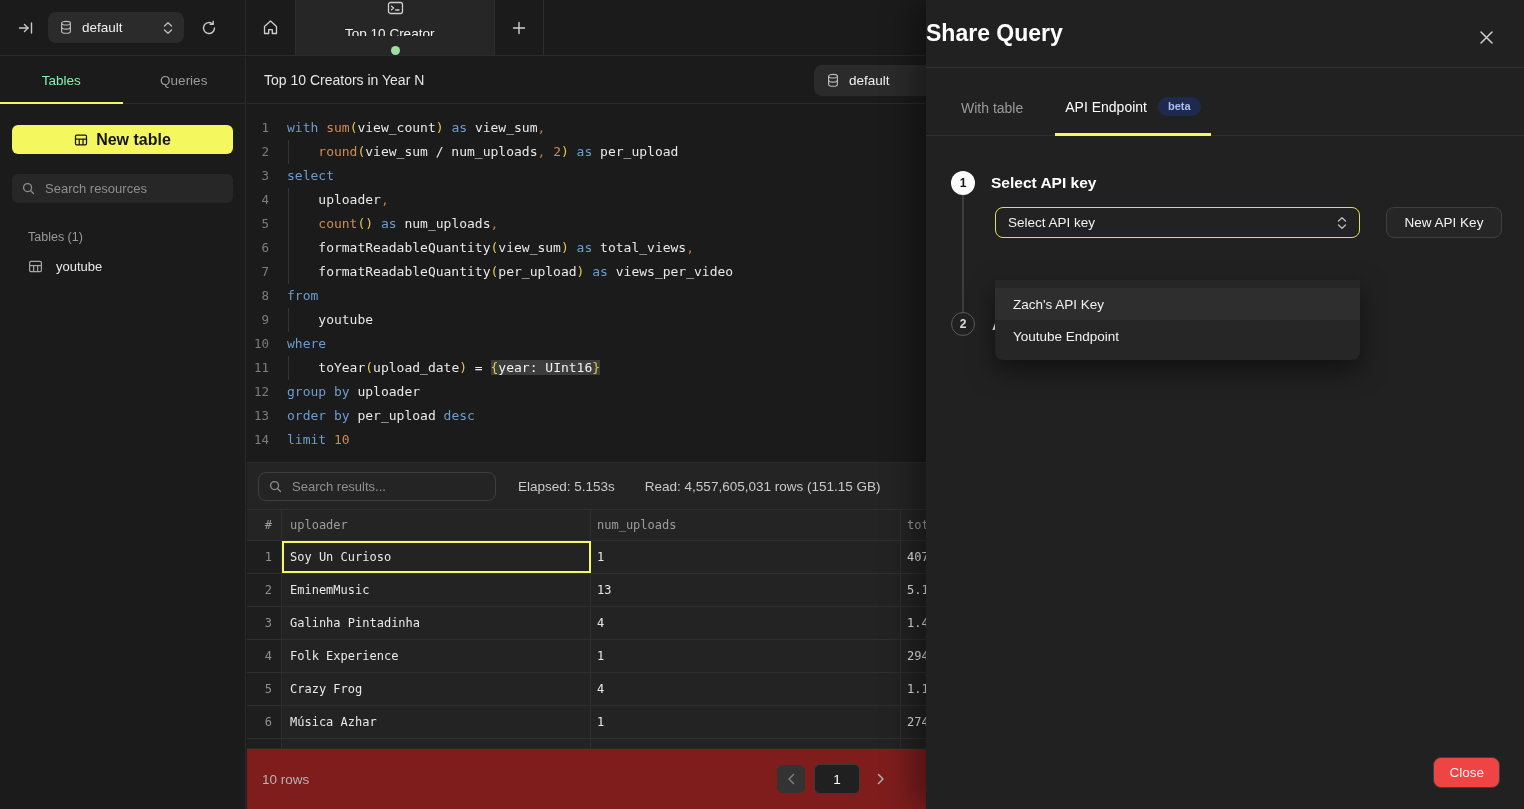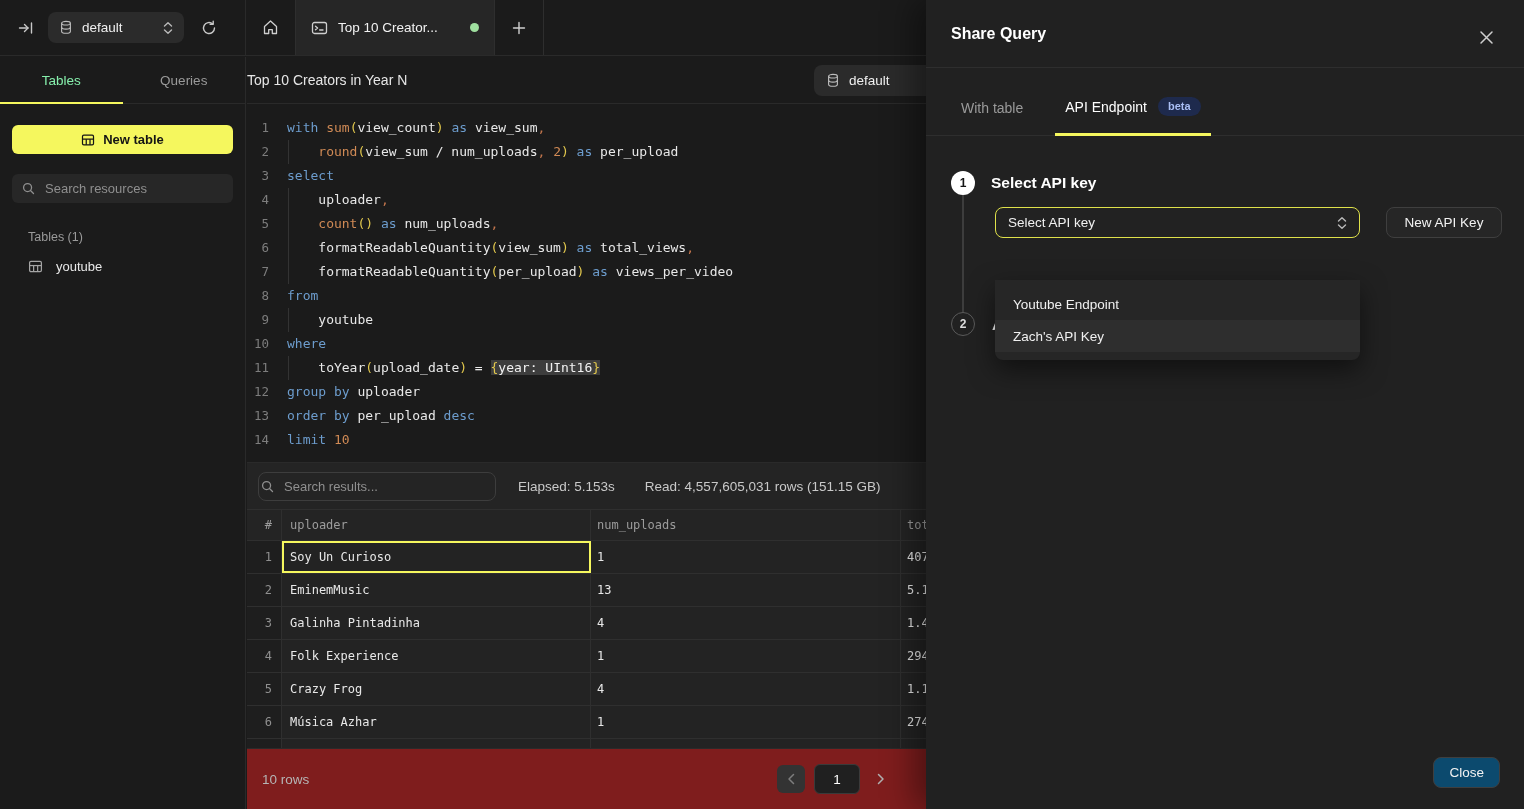--- a/index.html
+++ b/index.html
@@ -11,58 +11,58 @@
   .topbar{position:absolute;top:0;left:0;width:100%;height:56px;border-bottom:1px solid #2a2a2a;display:flex;box-sizing:border-box;}
   .topbar-left{width:246px;flex:none;border-right:1px solid #2a2a2a;display:flex;align-items:center;box-sizing:border-box;}
   .icon-btn{display:flex;align-items:center;justify-content:center;cursor:pointer;color:#c9c9c9;}
   .collapse-btn{margin-left:18px;}
   .db-select{margin-left:14px;width:136px;height:31px;background:#2b2b2b;border-radius:8px;display:flex;align-items:center;padding:0 11px;box-sizing:border-box;cursor:pointer;}
   .db-select .lbl{margin-left:9px;font-size:13.5px;color:#f0f0f0;}
   .db-select .chev{margin-left:auto;color:#b9b9b9;}
   .refresh-btn{margin-left:17px;}
   .topbar-main{flex:1;display:flex;align-items:stretch;}
   .home-btn{width:49px;display:flex;align-items:center;justify-content:center;cursor:pointer;color:#cfcfcf;}
-  .editor-tab{width:200px;background:#262626;border-left:1px solid #2e2e2e;border-right:1px solid #2e2e2e;display:flex;align-items:center;padding:0 15px;gap:10px;box-sizing:border-box;cursor:pointer;}
+  .editor-tab{width:200px;background:#262626;border-left:1px solid #2e2e2e;border-right:1px solid #2e2e2e;display:flex;align-items:center;padding:0 15px;gap:10px;box-sizing:border-box;cursor:pointer;flex-direction:column;}
   .editor-tab .tlbl{font-size:13.5px;color:#f2f2f2;flex:1;white-space:nowrap;overflow:hidden;}
   .tab-dot{width:9px;height:9px;border-radius:50%;background:var(--green-dot);flex:none;}
   .new-tab-btn{width:48px;border-right:1px solid #2e2e2e;display:flex;align-items:center;justify-content:center;cursor:pointer;color:#cfcfcf;}
 
   
   .sidebar{position:absolute;top:57px;left:0;width:246px;bottom:0;border-right:1px solid #2a2a2a;box-sizing:border-box;}
   .side-tabs{height:46px;display:flex;border-bottom:1px solid #2a2a2a;}
   .side-tab{flex:1;display:flex;align-items:center;justify-content:center;font-size:13.5px;color:#9a9a9a;cursor:pointer;position:relative;}
   .side-tab.active{color:#86efac;}
   .side-tab.active::after{content:'';position:absolute;left:0;right:0;bottom:-1px;height:2px;background:var(--accent);}
-  .new-table-btn{margin:21px 12px 0;height:29px;background:var(--accent);border-radius:6px;display:flex;align-items:center;justify-content:center;gap:8px;color:#141414;font-size:13px;font-weight:700;cursor:pointer;}
+  .new-table-btn{margin:21px 12px 0;height:29px;background:var(--accent);border-radius:6px;display:flex;align-items:center;justify-content:center;gap:8px;color:#141414;font-size:16px;font-weight:700;cursor:pointer;}
   .search-box{margin:20px 12px 0;height:29px;background:#272727;border-radius:6px;display:flex;align-items:center;gap:8px;padding:0 10px;}
   .search-box input{background:transparent;border:none;outline:none;color:#d5d5d5;font-size:13px;font-family:"Liberation Sans",sans-serif;width:100%;}
   .search-box input::placeholder{color:#8f8f8f;}
   .section-label{margin:27px 0 0 28px;font-size:12.5px;color:#9a9a9a;}
   .table-item{margin:15px 0 0 28px;display:flex;gap:13px;align-items:center;font-size:13px;color:#e8e8e8;cursor:pointer;}
   .table-item .gicon,.new-table-btn .gicon{color:currentColor;}
 
   
   .main{position:absolute;top:57px;left:247px;right:0;bottom:0;}
   .editor-header{height:46px;border-bottom:1px solid #2a2a2a;position:relative;display:flex;align-items:center;}
-  .query-title{font-size:14px;color:#e6e6e6;}
+  .query-title{margin-left:17px;font-size:14px;color:#e6e6e6;}
   .editor-db{position:absolute;left:567px;top:8px;width:140px;height:31px;background:#2b2b2b;border-radius:8px;display:flex;align-items:center;padding:0 12px;box-sizing:border-box;cursor:pointer;}
   .editor-db .lbl{margin-left:9px;font-size:13.5px;color:#f0f0f0;}
 
   .code-area{padding:12px 0 10px;}
   .code-line{display:flex;height:24px;line-height:24px;font-family:"DejaVu Sans Mono",monospace;font-size:13px;}
   .ln{width:40px;flex:none;text-align:right;padding-right:18px;box-sizing:border-box;color:#7d7d7d;font-size:12.5px;}
   .code-text{white-space:pre;position:relative;}
   .code-text.guide::before{content:'';position:absolute;left:1px;top:0;bottom:0;width:1px;background:#333333;}
   .tk-k{color:#6d9dce;} .tk-f{color:#d08a55;} .tk-p{color:#e2c84d;} .tk-n{color:#d08a55;}
   .tk-t{color:#e8e8e8;} .tk-c{color:#c4764d;}
   .tk-pb{color:#e2c84d;background:#3d3d3d;} .tk-pt{color:#f2f2f2;background:#3d3d3d;}
 
   .results{border-top:1px solid #2a2a2a;background:#242424;position:absolute;top:405px;left:0;right:0;bottom:61px;overflow:hidden;}
   .results-toolbar{height:46px;display:flex;align-items:center;}
-  .results-search{margin-left:11px;width:238px;height:29px;border:1px solid #3d3d3d;border-radius:8px;display:flex;align-items:center;gap:8px;padding:0 2px;box-sizing:border-box;}
+  .results-search{margin-left:11px;width:238px;height:29px;border:1px solid #3d3d3d;border-radius:8px;display:flex;align-items:center;gap:8px;padding:0 10px;box-sizing:border-box;}
   .results-search input{background:transparent;border:none;outline:none;color:#d5d5d5;font-size:13px;font-family:"Liberation Sans",sans-serif;width:100%;}
   .results-search input::placeholder{color:#8f8f8f;}
   .stat{color:#c9c9c9;font-size:13.5px;}
   .stat.elapsed{margin-left:22px;} .stat.read{margin-left:30px;}
 
   .rtable{font-family:"DejaVu Sans Mono",monospace;font-size:12px;}
   .thead{display:flex;height:32px;border-top:1px solid #2f2f2f;border-bottom:1px solid #2f2f2f;color:#9c9c9c;box-sizing:border-box;}
   .cell{height:100%;display:flex;align-items:center;border-right:1px solid #2f2f2f;box-sizing:border-box;}
   .c-num{width:35px;flex:none;justify-content:flex-end;padding-right:9px;}
   .c-up{width:309px;flex:none;padding-left:8px;}
@@ -76,21 +76,21 @@
   .main-footer{position:absolute;bottom:0;left:0;width:680px;height:61px;border-top:1px solid #2a2a2a;background:#7f1d1d;display:flex;align-items:center;box-sizing:border-box;}
   .row-count{margin-left:15px;color:#b5b5b5;font-size:13.5px;}
   .pager{margin-left:auto;margin-right:36px;display:flex;align-items:center;gap:9px;}
   .pg-prev{width:28px;height:28px;background:#333333;border-radius:6px;display:flex;align-items:center;justify-content:center;color:#7d7d7d;cursor:pointer;}
   .pg-page{width:46px;height:30px;background:#202020;border:1px solid #3a3a3a;border-radius:6px;display:flex;align-items:center;justify-content:center;color:#ffffff;font-size:13.5px;box-sizing:border-box;cursor:pointer;}
   .pg-next{width:22px;display:flex;align-items:center;justify-content:center;color:#b0b0b0;cursor:pointer;}
 
   
   .share-panel{position:absolute;top:0;right:0;width:598px;height:100%;background:#212121;box-shadow:-12px 0 30px rgba(0,0,0,0.4);z-index:10;box-sizing:border-box;}
   .panel-header{height:68px;border-bottom:1px solid #2e2e2e;display:flex;align-items:center;box-sizing:border-box;}
-  .panel-title{margin-left:25px;font-size:16px;font-weight:700;color:#ffffff;}
+  .panel-title{font-size:23px;font-weight:700;color:#ffffff;}
   .panel-close{position:absolute;top:30px;right:30px;color:#cfcfcf;cursor:pointer;}
   .panel-tabs{height:68px;display:flex;align-items:flex-end;padding:0 25px;border-bottom:1px solid #2e2e2e;box-sizing:border-box;}
   .ptab{padding:0 10px 19px;font-size:14px;color:#9a9a9a;position:relative;cursor:pointer;display:flex;gap:11px;align-items:center;}
   .ptab + .ptab{margin-left:22px;}
   .ptab.active{color:#ffffff;}
   .ptab.active::after{content:'';position:absolute;left:0;right:0;bottom:-1px;height:3px;background:var(--accent);}
   .beta-badge{background:var(--badge-bg);color:var(--badge-text);font-size:11px;font-weight:700;padding:4px 10px;border-radius:11px;line-height:1;}
 
   .panel-body{position:relative;height:calc(100% - 137px);box-sizing:border-box;}
   .connector{position:absolute;left:36px;top:59px;height:117px;width:1.5px;background:#3d3d3d;}
@@ -102,21 +102,21 @@
   .step-desc{margin-top:14px;font-size:13.5px;color:#9e9e9e;}
   .controls{margin-top:15px;display:flex;align-items:center;}
   .api-select{width:365px;height:31px;margin-left:4px;border:1px solid var(--accent-border);border-radius:8px;display:flex;align-items:center;justify-content:space-between;padding:0 12px;box-sizing:border-box;font-size:13.5px;color:#f0f0f0;cursor:pointer;background:#222222;}
   .api-select .chev{color:#b9b9b9;}
   .new-key-btn{margin-left:26px;width:116px;height:31px;border:1px solid #3f3f3f;border-radius:8px;background:#262626;display:flex;align-items:center;justify-content:center;font-size:13.5px;color:#f2f2f2;cursor:pointer;box-sizing:border-box;}
   .step2-row{position:absolute;left:25px;top:176px;display:flex;}
   .step2-label{margin-left:17px;padding-top:4px;font-size:15.5px;font-weight:700;color:#ffffff;}
   .menu{position:absolute;top:144px;left:69px;width:365px;background:#262626;border-radius:0 0 8px 8px;box-shadow:0 10px 26px rgba(0,0,0,0.5);padding:8px 0;z-index:5;}
   .menu-item{height:32px;display:flex;align-items:center;padding:0 18px;font-size:13.5px;color:#f0f0f0;cursor:pointer;}
   .menu-item.highlighted{background:#2e2e2e;}
-  .panel-close-btn{position:absolute;right:24px;bottom:20px;height:31px;padding:0 15px;border:1px solid #3f3f3f;border-radius:8px;background:#0c4a6e;display:flex;align-items:center;font-size:13.5px;color:#f2f2f2;cursor:pointer;box-sizing:border-box;}
+  .panel-close-btn{position:absolute;right:24px;bottom:20px;height:31px;padding:0 15px;border:1px solid #3f3f3f;border-radius:8px;background:#ef4444;display:flex;align-items:center;font-size:13.5px;color:#f2f2f2;cursor:pointer;box-sizing:border-box;}
 </style>
 </head>
 <body>
 
 <div class="topbar">
   <div class="topbar-left">
     <span class="icon-btn collapse-btn">
       <span>
         <svg width="16" height="16" viewBox="0 0 16 16" fill="none" stroke="currentColor" stroke-width="1.4" stroke-linecap="round" stroke-linejoin="round">
             <path d="M1.5 8h8.5"></path>
@@ -426,19 +426,19 @@
         </div>
       </div>
     </div>
 
     <div class="step2-row">
       <div class="step-circle secondary">2</div>
       <div class="step2-label">A</div>
     </div>
 
     <div class="menu">
+        <div class="menu-item highlighted">Zach's API Key</div>
         <div class="menu-item">Youtube Endpoint</div>
-        <div class="menu-item highlighted">Zach's API Key</div>
       </div>
 
     <div class="panel-close-btn">Close</div>
   </div>
 </div>
 
 </body></html>

